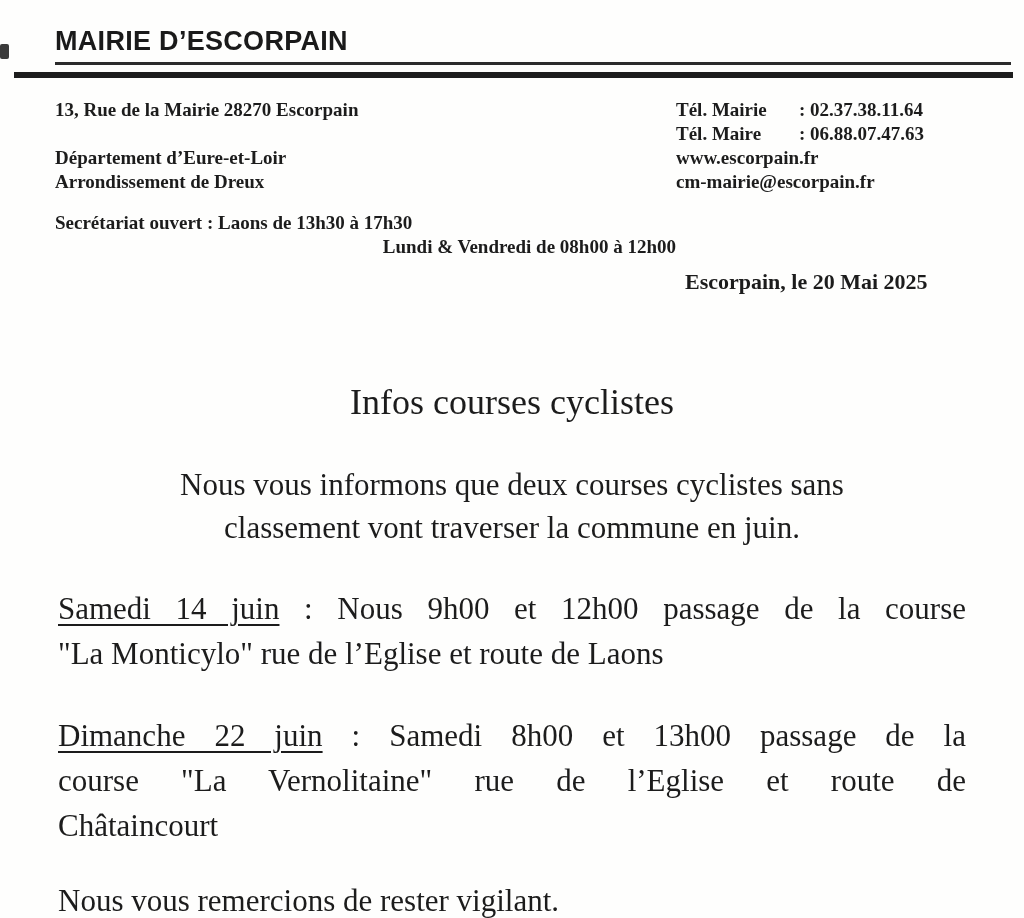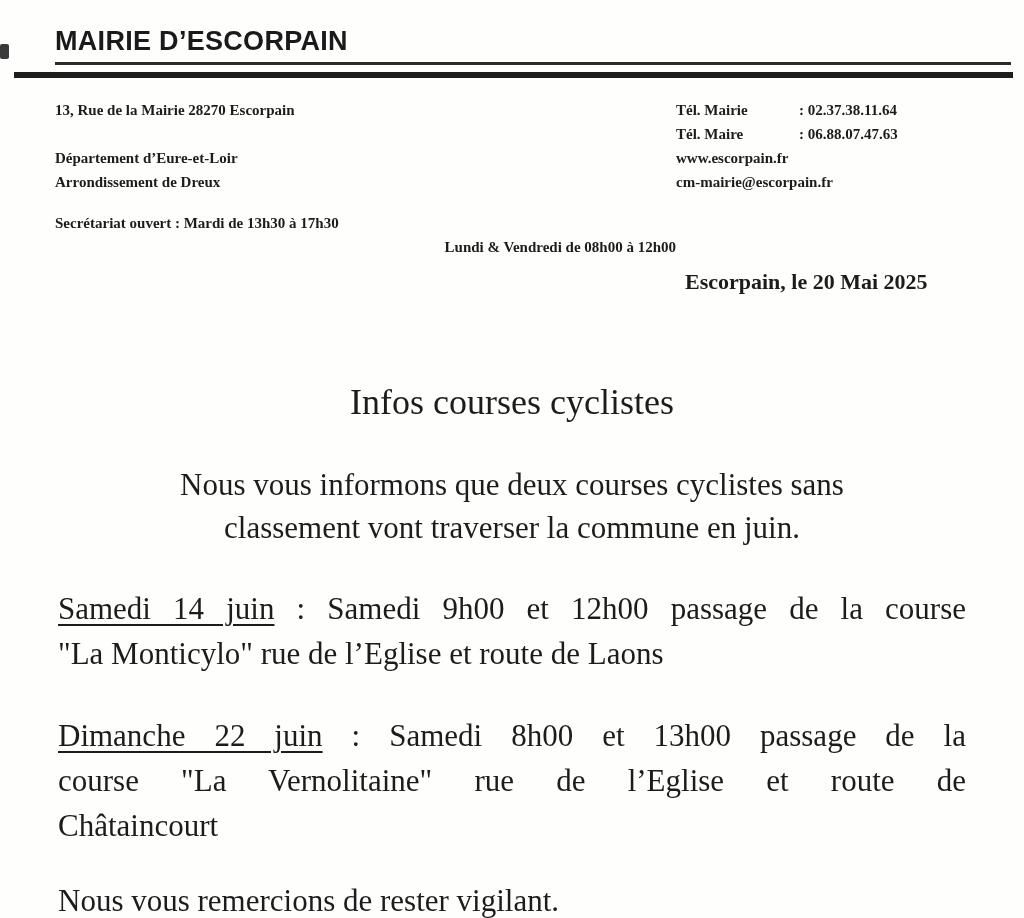--- a/index.html
+++ b/index.html
@@ -23,21 +23,21 @@
     font-family:"Liberation Sans", sans-serif;
     font-weight:bold; font-size:27px; letter-spacing:0.3px;
     margin:0 0 0 55px; color:#1a1a1a;
   }
   .rule-thin  { height:3px; background:#2b2b2b; margin:5px 13px 0 55px; }
   .rule-thick { height:6px; background:#1d1d1d; margin:7px 11px 0 14px; }
 
   
   .info {
     display:flex; margin-top:20px;
-    font-weight:bold; font-size:15px; line-height:24px;
+    font-weight:bold; font-size:19px; line-height:24px;
   }
   .info-left  { margin-left:55px; flex:1; }
   .address    { margin-bottom:24px; }
   .secretariat-1 { margin-top:17px; }
   .secretariat-2 { margin-left:163px;text-align:right; }
   .info-right { width:348px; }
   .contact-row   { display:flex;align-items:flex-end; }
   .contact-label { width:123px; flex:none; }
 
   .dateline {
@@ -69,21 +69,21 @@
     <h1 class="masthead-title">MAIRIE D’ESCORPAIN</h1>
     <div class="rule-thin"></div>
     <div class="rule-thick"></div>
   </div>
 
   <div class="info">
     <div class="info-left">
       <div class="address">13, Rue de la Mairie 28270 Escorpain</div>
       <div>Département d’Eure-et-Loir</div>
       <div>Arrondissement de Dreux</div>
-      <div class="secretariat-1">Secrétariat ouvert : Mardi de 13h30 à 17h30</div>
+      <div class="secretariat-1">Secrétariat ouvert : Laons de 13h30 à 17h30</div>
       <div class="secretariat-2">Lundi &amp; Vendredi de 08h00 à 12h00</div>
     </div>
     <div class="info-right">
       <div class="contact-row">
         <span class="contact-label">Tél. Mairie</span>
         <span class="contact-value">: 02.37.38.11.64</span>
       </div>
       <div class="contact-row">
         <span class="contact-label">Tél. Maire</span>
         <span class="contact-value">: 06.88.07.47.63</span>
@@ -98,21 +98,21 @@
   <div class="main">
     <div class="doc-title">Infos courses cyclistes</div>
 
     <div class="intro">
       <div>Nous vous informons que deux courses cyclistes sans</div>
       <div>classement vont traverser la commune en juin.</div>
     </div>
 
     <div class="race">
       <div class="jline">
-        <span class="lead">Samedi 14 juin</span><span> : Samedi 9h00 et 12h00 passage de la course</span>
+        <span class="lead">Samedi 14 juin</span><span> : Nous 9h00 et 12h00 passage de la course</span>
       </div>
       <div>"La Monticylo" rue de l’Eglise et route de Laons</div>
     </div>
 
     <div class="race">
       <div class="jline">
         <span class="lead">Dimanche 22 juin</span><span> : Samedi 8h00 et 13h00 passage de la</span>
       </div>
       <div class="jline">course "La Vernolitaine" rue de l’Eglise et route de</div>
       <div>Châtaincourt</div>

